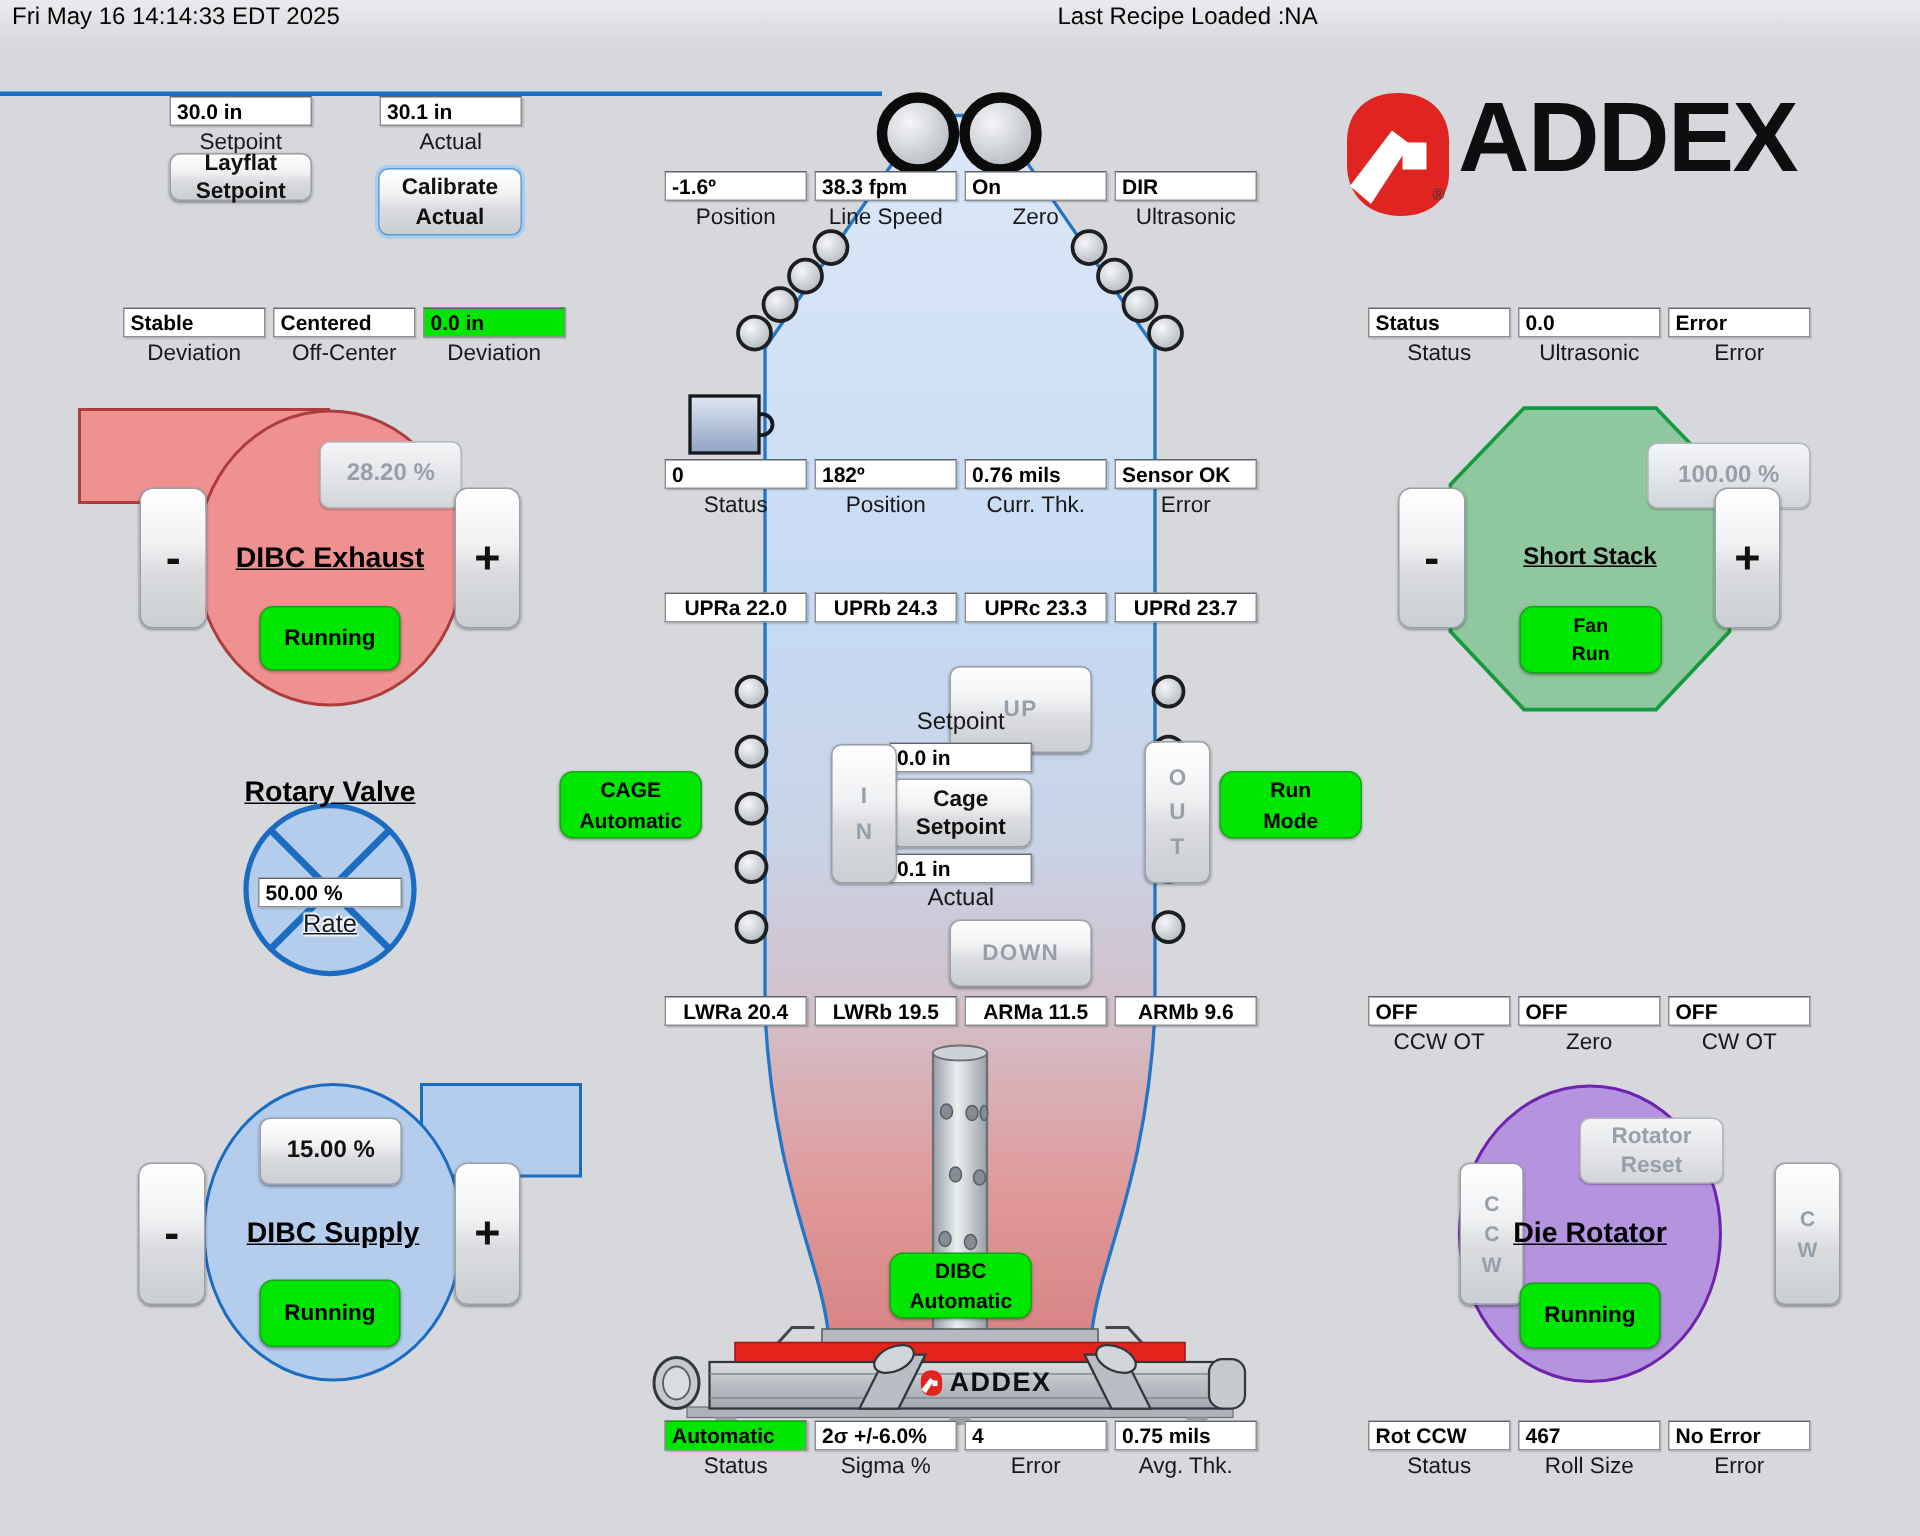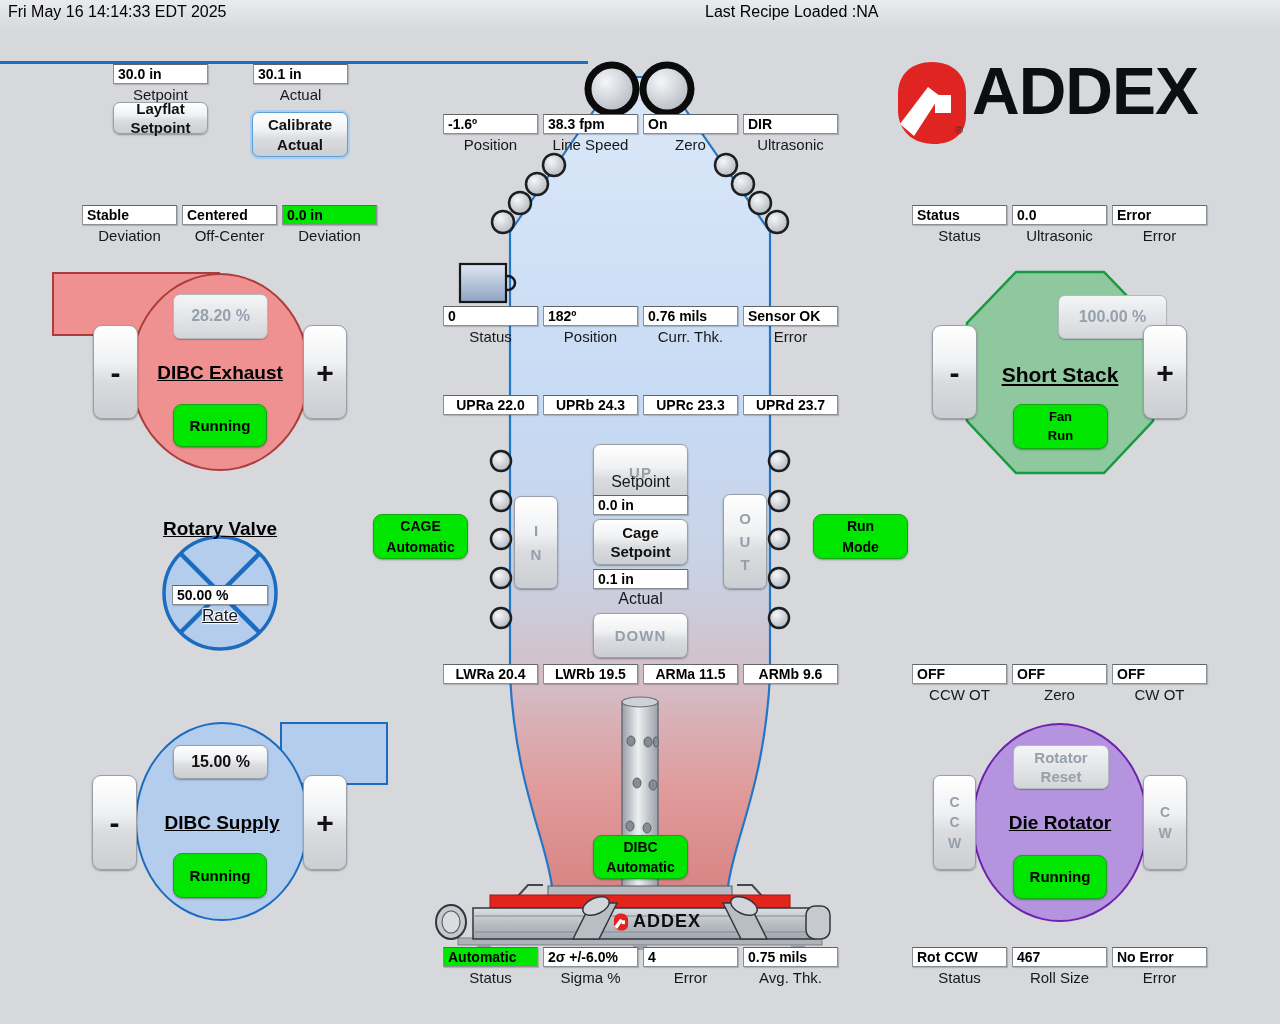--- a/index.html
+++ b/index.html
@@ -19,21 +19,21 @@
   .f.c{text-align:center;padding-left:0;}
   .f.green{background:#00e600;}
   .lbl{position:absolute;width:95px;text-align:center;
        font:15px "Liberation Sans",sans-serif;color:#17181a;white-space:nowrap;}
   
   .btn{position:absolute;display:flex;align-items:center;justify-content:center;text-align:center;
        background:linear-gradient(180deg,#ffffff 0%,#f0f1f3 40%,#dadcdf 60%,#cbced2 100%);
        border:1px solid #9aa0a7;border-radius:7px;box-shadow:0 1px 2px rgba(0,0,0,.35);
        font:bold 15px/1.3 "Liberation Sans",sans-serif;color:#111;
        white-space:pre-line;cursor:pointer;box-sizing:border-box;}
-  .btn.dis{color:#96a0ab;}
+  .btn.dis{color:#96a0ab;margin-left:40px;}
   .btn.disp{background:linear-gradient(180deg,#f4f5f7 0%,#e2e4e7 55%,#d3d6d9 100%);
        border-color:#b3b8bd;box-shadow:0 1px 1px rgba(0,0,0,.25);font-size:16px;}
   .btn.green{background:#00e600;border:1px solid #14a614;border-radius:9px;color:#000;font-size:14px;line-height:1.45;}
   .btn.pm{font-size:30px;border-radius:9px;}
   .btn.vert{line-height:1.55;font-size:15px;}
   .btn.focus{border:1px solid #5c9fd4;box-shadow:0 0 0 2px #a9cdf0,0 1px 2px rgba(0,0,0,.3);}
   .title{position:absolute;text-align:center;font:bold 19px "Liberation Sans",sans-serif;color:#000;white-space:nowrap;text-decoration:underline;}
   .circle{position:absolute;border-radius:50%;box-sizing:border-box;}
   .tab{position:absolute;box-sizing:border-box;}
   .halo{text-shadow:0 0 2px #fff,0 0 2px #fff,1px 1px 1px #fff,-1px -1px 1px #fff;text-decoration:underline;}
@@ -216,21 +216,21 @@
 <div class="circle" style="left:130px;top:273px;width:180px;height:198px;background:#f09191;border:2.5px solid #ad3d3d"></div>
 <div class="btn disp dis" style="left:173px;top:294px;width:95px;height:45px">28.20 %</div>
 <div class="btn pm" style="left:93px;top:325px;width:45px;height:94px">-</div>
 <div class="btn pm" style="left:303px;top:325px;width:44px;height:94px">+</div>
 <div class="title" style="left:130px;top:362px;width:180px">DIBC Exhaust</div>
 <div class="btn green" style="left:173px;top:404px;width:94px;height:43px;font-size:15px">Running</div>
 
 <div class="btn disp dis" style="left:1058px;top:295px;width:109px;height:44px">100.00 %</div>
 <div class="btn pm" style="left:932px;top:325px;width:45px;height:94px">-</div>
 <div class="btn pm" style="left:1143px;top:325px;width:44px;height:94px">+</div>
-<div class="title" style="left:967px;top:363px;width:186px;font-size:21px">Short Stack</div>
+<div class="title" style="left:967px;top:363px;width:186px;font-size:16px">Short Stack</div>
 <div class="btn green" style="left:1013px;top:404px;width:95px;height:45px;font-size:13px">Fan
 Run</div>
 
 <div class="f c" style="left:443px;top:395px">UPRa 22.0</div>
 <div class="f c" style="left:543px;top:395px">UPRb 24.3</div>
 <div class="f c" style="left:643px;top:395px">UPRc 23.3</div>
 <div class="f c" style="left:743px;top:395px">UPRd 23.7</div>
 
 <div class="btn dis" style="left:593px;top:444px;width:95px;height:58px;letter-spacing:1px">UP</div>
 <div class="lbl" style="left:593px;top:473px;font-size:16px">Setpoint</div>
@@ -261,21 +261,21 @@
 
 <div class="f" style="left:912px;top:664px">OFF</div>
 <div class="lbl" style="left:912px;top:686px">CCW OT</div>
 <div class="f" style="left:1012px;top:664px">OFF</div>
 <div class="lbl" style="left:1012px;top:686px">Zero</div>
 <div class="f" style="left:1112px;top:664px">OFF</div>
 <div class="lbl" style="left:1112px;top:686px">CW OT</div>
 
 <div class="tab" style="left:280px;top:722px;width:108px;height:63px;background:#b5cdec;border:2px solid #1b6cc0"></div>
 <div class="circle" style="left:135px;top:722px;width:174px;height:199px;background:#b5cdec;border:2.5px solid #1b6cc0"></div>
-<div class="btn" style="left:173px;top:745px;width:95px;height:34px;font-size:16px">15.00 %</div>
+<div class="btn" style="left:173px;top:745px;width:95px;height:45px;font-size:16px">15.00 %</div>
 <div class="btn pm" style="left:92px;top:775px;width:45px;height:95px">-</div>
 <div class="btn pm" style="left:303px;top:775px;width:44px;height:95px">+</div>
 <div class="title" style="left:135px;top:812px;width:174px">DIBC Supply</div>
 <div class="btn green" style="left:173px;top:853px;width:94px;height:45px;font-size:15px">Running</div>
 
 <div class="circle" style="left:972px;top:723px;width:176px;height:199px;background:#b494de;border:2.5px solid #6f22ad"></div>
 <div class="btn disp dis" style="left:1013px;top:745px;width:96px;height:44px;font-size:15px">Rotator
 Reset</div>
 <div class="btn dis vert" style="left:933px;top:775px;width:43px;height:95px;font-size:14px;line-height:1.45">C
 C

